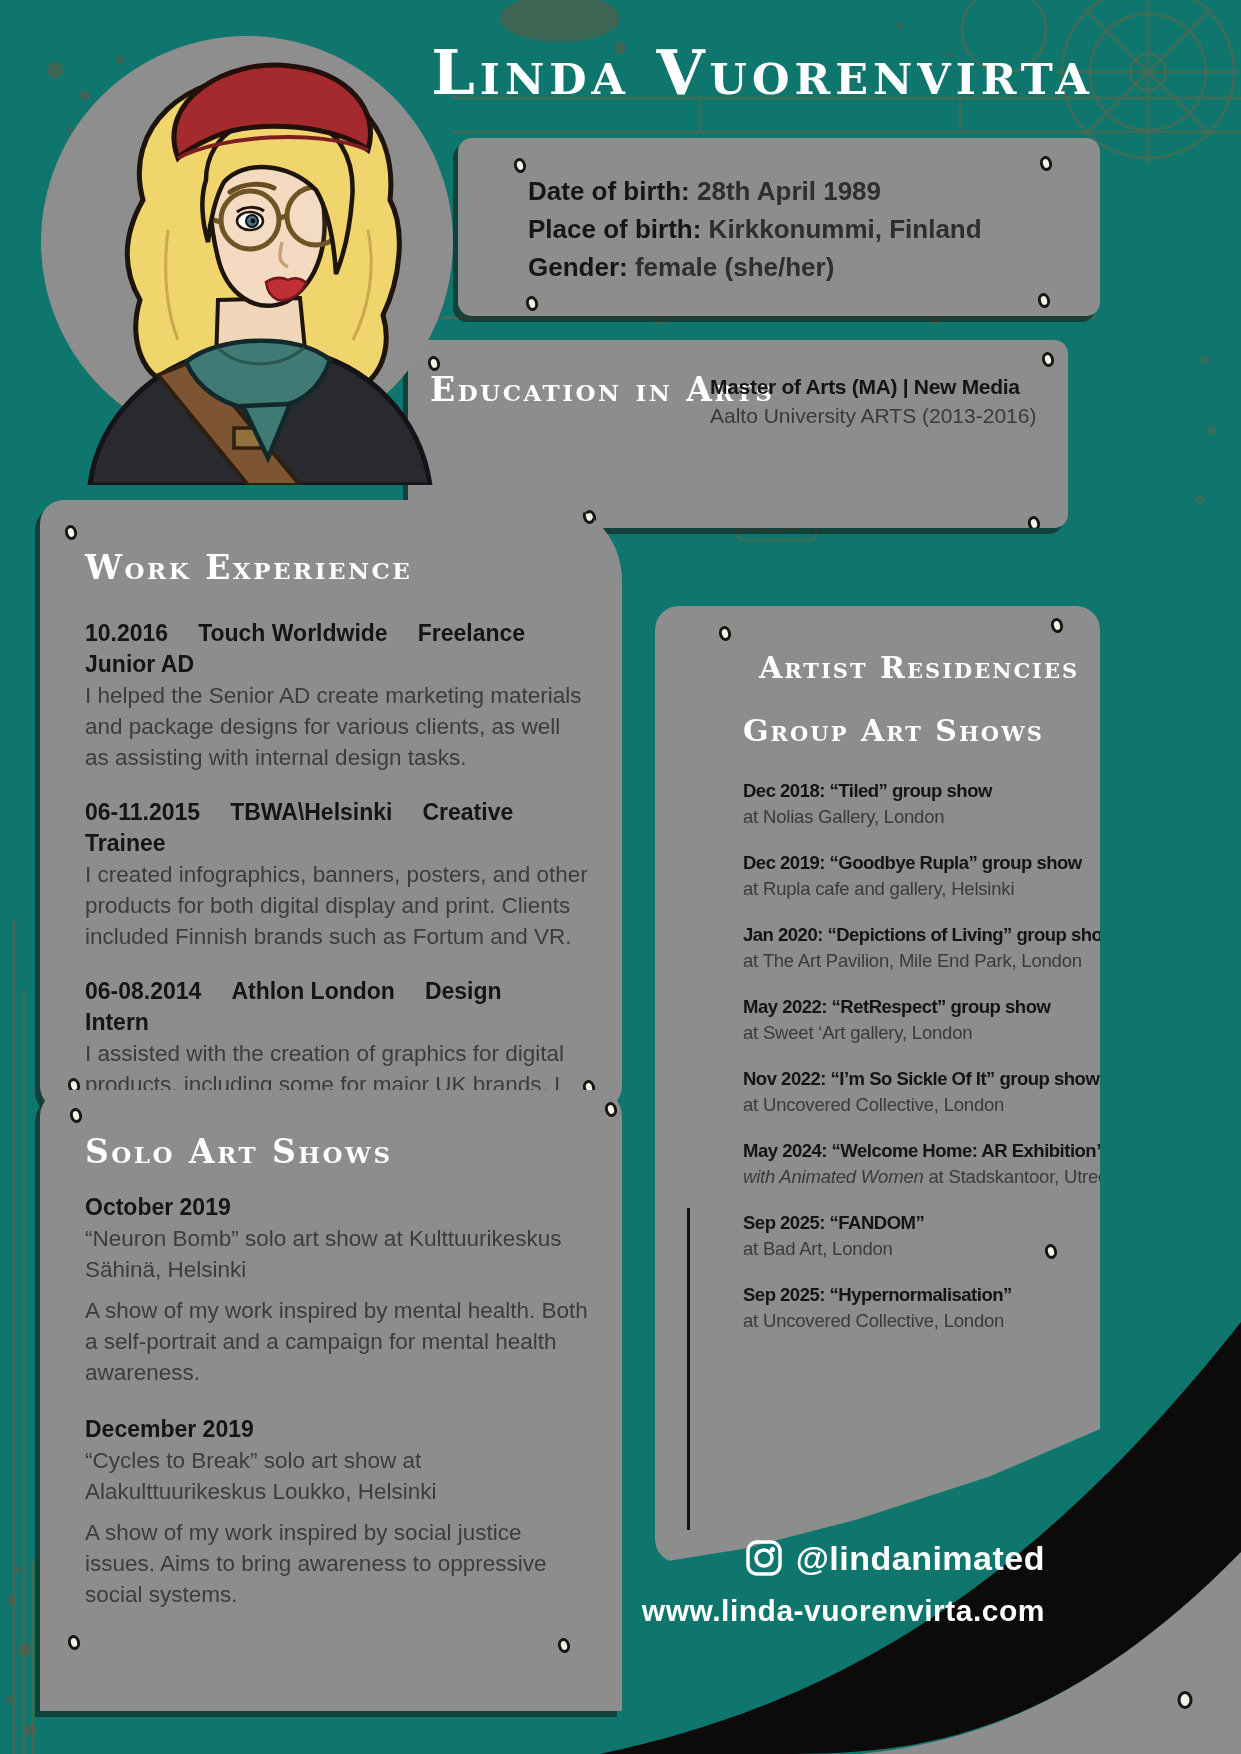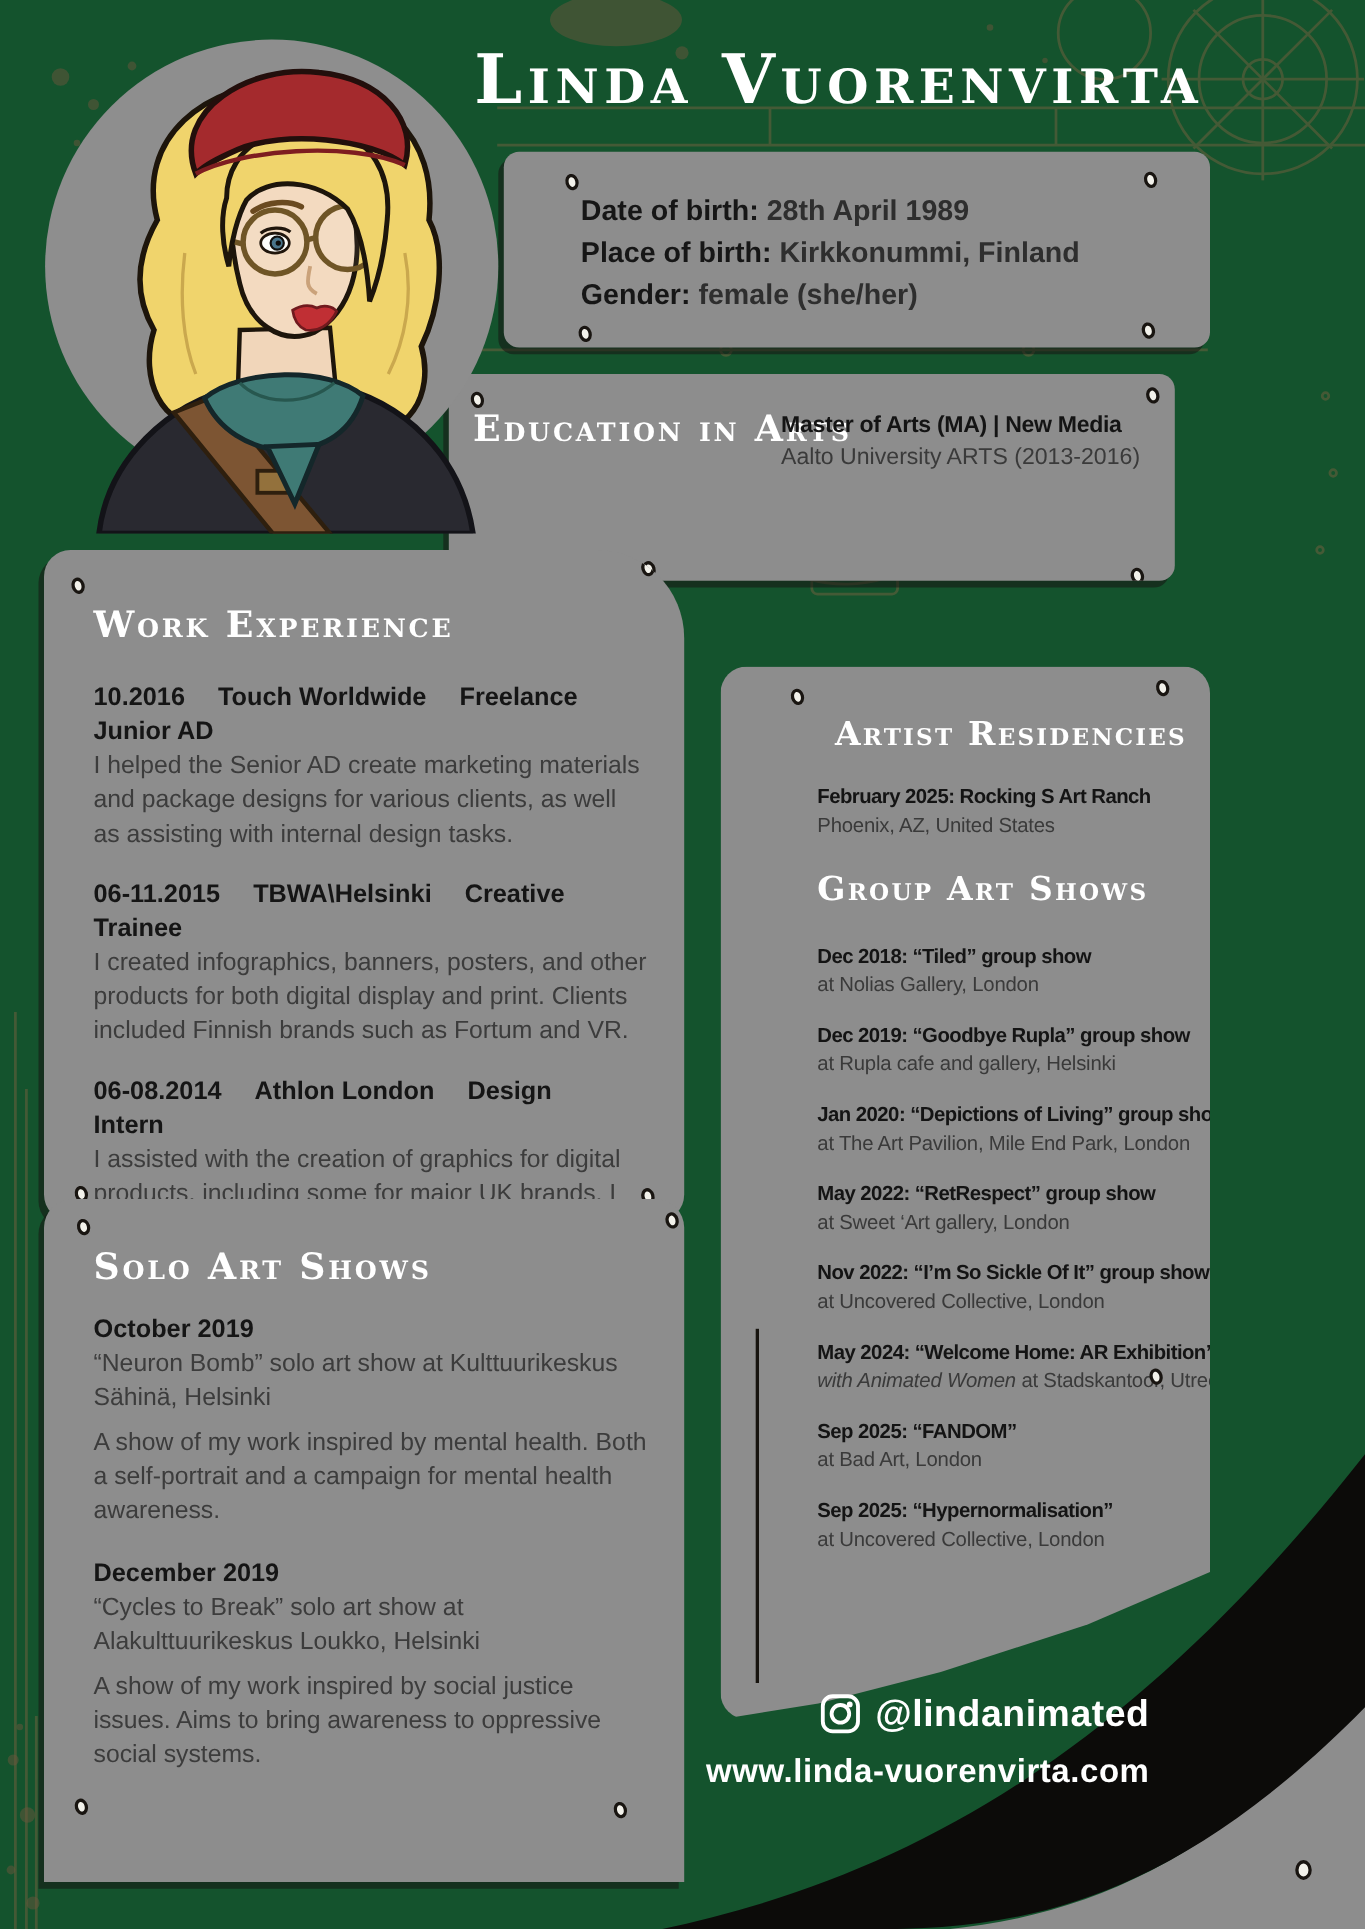--- a/index.html
+++ b/index.html
@@ -1,17 +1,17 @@
 <!DOCTYPE html>
 <html><head>
 <meta charset="utf-8">
 <style>
   html,body{margin:0;padding:0;background:#0c0b09;}
   .page{position:relative;width:1241px;height:1754px;overflow:hidden;
-        background:#14532d;font-family:"Liberation Sans",sans-serif;}
+        background:#0f766e;font-family:"Liberation Sans",sans-serif;}
   svg{display:block;}
   .decor{position:absolute;inset:0;z-index:0;}
   .panel{position:absolute;background:#8d8d8d;box-shadow:-5px 6px 0 rgba(22,20,18,.55);z-index:2;overflow:hidden;}
   .rivet{position:absolute;width:12px;height:15px;background:#f2f1ea;border:3px solid #191511;
          border-radius:50%;transform:rotate(-15deg);box-sizing:border-box;z-index:5;}
   .fancy{font-family:"DejaVu Serif",serif;font-variant:small-caps;font-weight:700;color:#ffffff;letter-spacing:2.5px;}
   .page-title{position:absolute;left:415px;top:36px;width:695px;text-align:center;font-size:62px;letter-spacing:5px;z-index:3;}
   .panel-heading{position:absolute;left:45px;top:48px;font-size:33px;}
   
   .info-content{position:absolute;left:70px;top:34px;}
@@ -193,27 +193,20 @@
       </div>
     <div class="rivet" style="left:30px;top:18px;"></div>
     <div class="rivet" style="left:565px;top:12px;"></div>
     <div class="rivet" style="left:28px;top:545px;"></div>
     <div class="rivet" style="left:518px;top:548px;"></div>
   </div>
 
   <div class="panel right-panel" style="left:655px;top:606px;width:445px;height:957px;border-radius:24px;box-shadow:none;">
     <div class="right-content">
       <div class="right-heading fancy">Artist Residencies</div>
-      <div>
-
-          <div class="show">
-            <div class="show-title">February 2025: Rocking S Art Ranch</div>
-            <div class="show-loc">Phoenix, AZ, United States</div>
-          </div>
-        </div>
       <div class="right-heading2 fancy">Group Art Shows</div>
       <div>
 
           <div class="show">
             <div class="show-title">Dec 2018: “Tiled” group show</div>
             <div class="show-loc"><span class="it"></span><span>at Nolias Gallery, London</span></div>
           </div>
 
           <div class="show">
             <div class="show-title">Dec 2019: “Goodbye Rupla” group show</div>

